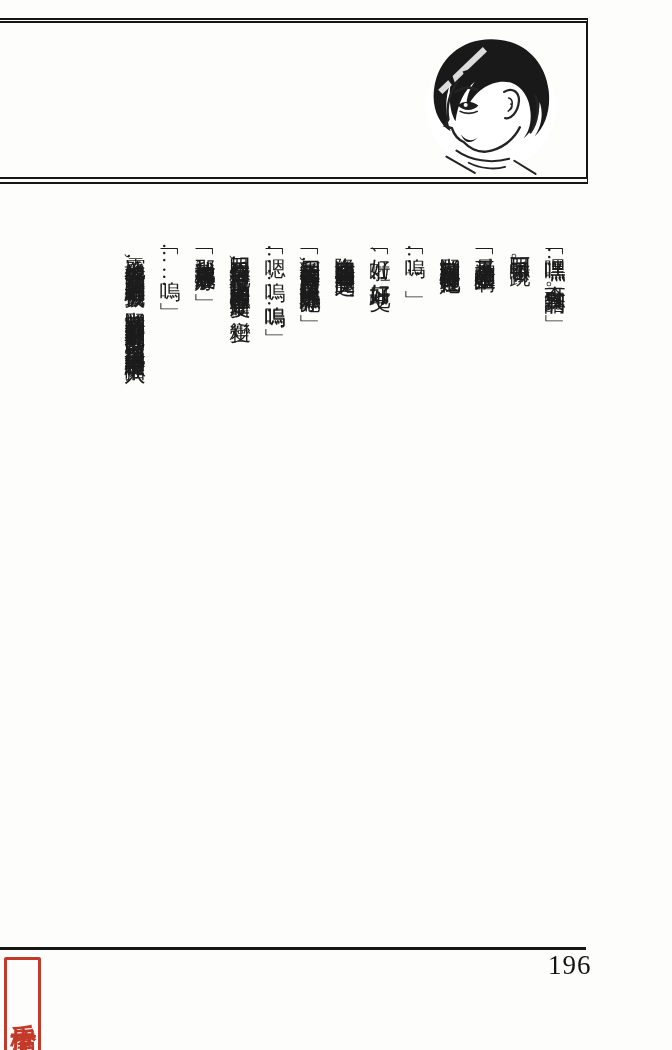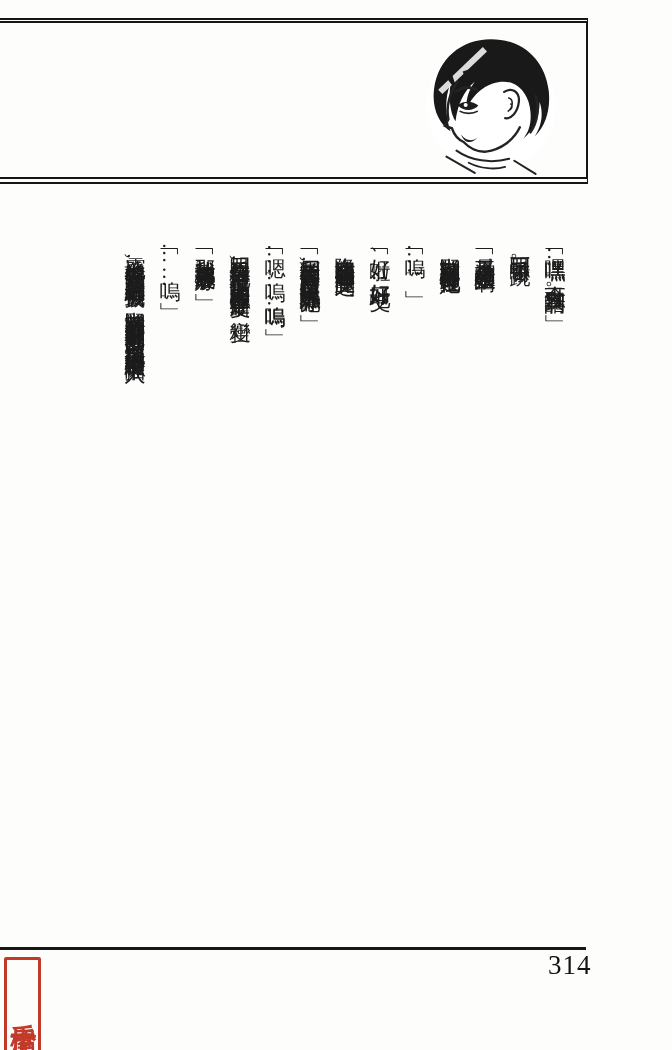--- a/index.html
+++ b/index.html
@@ -100,16 +100,16 @@
     <p>隆次將明日香的頭壓向雙腿之間。</p>
     <p>「利用舌頭舔弄肉溝四周,像是吸吮般地好好舔弄吧。」</p>
     <p>「嗯…嗚…嗚嗚…」</p>
     <p>明日香忍住痛苦地口交,但是隆次的肉棒卻在口中逐漸變硬、變粗。</p>
     <p>「那我就這樣享用屁股好了。」</p>
     <p>「…嗚…」</p>
     <p>霹地發出尖銳的聲音,明日香的網襪被撕裂。湘野將明日香的緊身衣撥到臀部的一邊,然後要把自己的肉棒從縫隙中插入。</p>
   </div>
 
   <div class="footer-rule"></div>
-  <div class="page-number">314</div>
+  <div class="page-number">196</div>
   <div class="seal">千橋屋</div>
 
 </div>
 
 </body></html>

